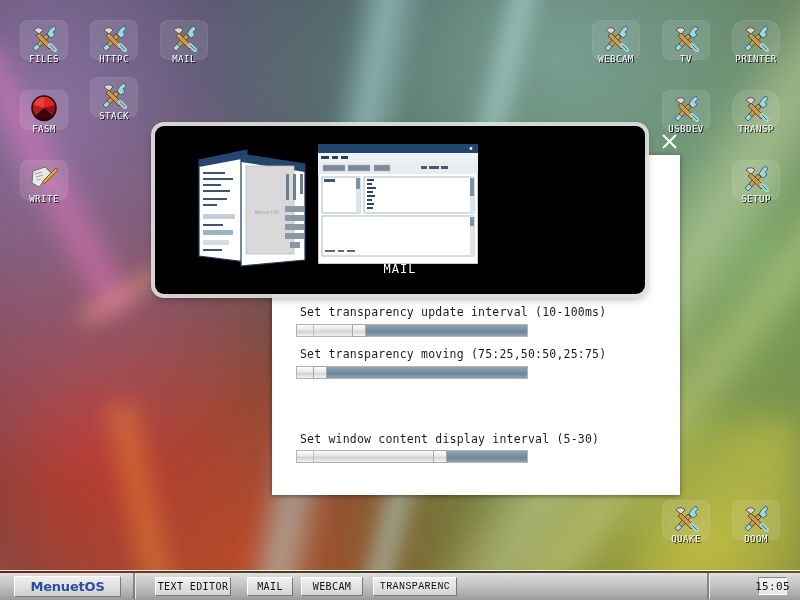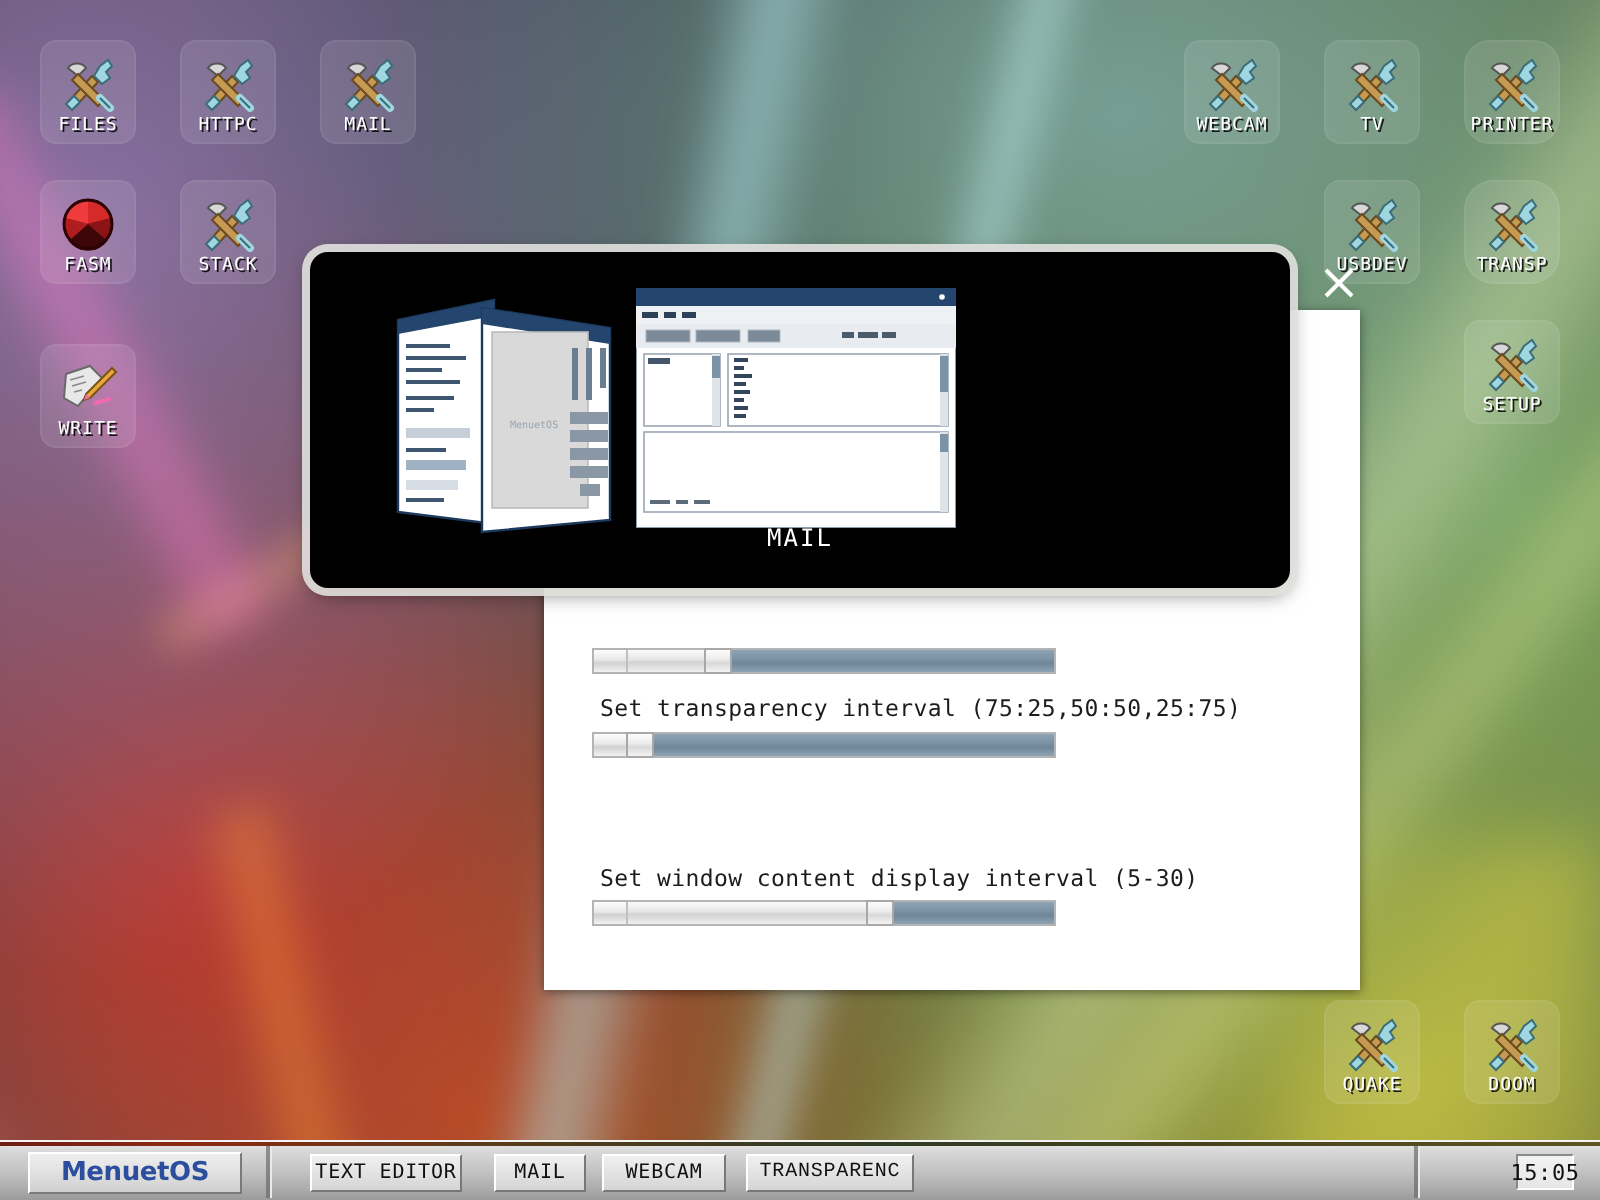--- a/index.html
+++ b/index.html
@@ -90,28 +90,28 @@
   }
   .beam9 {
     left: 640px; top: 420px; width: 160px; height: 230px;
     background: linear-gradient(120deg, rgba(220,205,70,0) 0%, rgba(225,210,65,0.45) 50%, rgba(220,205,70,0) 100%);
     filter: blur(16px);
   }
 
   
   .desk-icon {
     position: absolute;
-    width: 48px; height: 52px;
+    width: 48px; height: 40px;
     border-radius: 8px;
     background: rgba(255,255,255,0.10);
     box-shadow: inset 0 0 0 1px rgba(255,255,255,0.06);
     display: flex;
     flex-direction: column;
     align-items: center;
-    justify-content: center;
+    justify-content: flex-start;
     padding-top: 3px;
     box-sizing: border-box;
     cursor: pointer;
   }
   .desk-icon .glyph {
     width: 30px; height: 30px;
     position: relative;
     display: block;
   }
   .desk-icon .lbl {
@@ -372,35 +372,35 @@
     <circle cx="15" cy="15" r="12" fill="#7e0f12"></circle>
     <path d="M15 15 L3.5 12 A12 12 0 0 1 15 3 Z" fill="#ef3b3b"></path>
     <path d="M15 15 L26.5 12 A12 12 0 0 0 15 3 Z" fill="#d62a2a"></path>
     <path d="M15 15 L5 23 A12 12 0 0 0 25 23 Z" fill="#3d0608"></path>
     <path d="M15 15 L3.5 12 A12 12 0 0 0 6 23 Z" fill="#b01d1f"></path>
     <path d="M15 15 L26.5 12 A12 12 0 0 1 24 23 Z" fill="#8c1416"></path>
     <circle cx="15" cy="15" r="12" fill="none" stroke="#2b0305" stroke-width="1.5"></circle>
   </svg></span>
         <span class="lbl">FASM</span>
       </div>
-      <div class="desk-icon" style="left: 90px; top: 90px;">
+      <div class="desk-icon" style="left: 90px; top: 77px;">
         <span class="glyph"><svg viewBox="0 0 30 30" width="30" height="30">
     <g>
       <path d="M6 23 L17 11 L20 14 L9 26 Z" fill="#c59a53" stroke="#6b4a1e" stroke-width="1"></path>
       <path d="M4 25 L8 21 L11 24 L7 28 Z" fill="#9fd6e0" stroke="#3a6d79" stroke-width="1"></path>
       <path d="M5 7 C7 4 12 4 14 7 L10 11 Z" fill="#d8d8d8" stroke="#555" stroke-width="1"></path>
       <path d="M10 10 L23 23 L20 26 L7 13 Z" fill="#c59a53" stroke="#6b4a1e" stroke-width="1" transform="rotate(0)"></path>
       <path d="M21 6 L25 3 L27 6 L24 9 L26 12 L22 15 L18 11 Z" fill="#9fd6e0" stroke="#3a6d79" stroke-width="1"></path>
       <path d="M21 22 L26 27" stroke="#9fd6e0" stroke-width="4" stroke-linecap="round"></path>
       <path d="M21 22 L26 27" stroke="#3a6d79" stroke-width="1" fill="none"></path>
     </g>
   </svg></span>
         <span class="lbl">STACK</span>
       </div>
-      <div class="desk-icon" style="left: 20px; top: 160px; margin-top: 12px;">
+      <div class="desk-icon" style="left: 20px; top: 160px;">
         <span class="glyph"><svg viewBox="0 0 30 30" width="30" height="30">
     <polygon points="4,8 16,4 22,10 10,24 3,20" fill="#e8e8e8" stroke="#6a6a6a" stroke-width="1"></polygon>
     <g stroke="#8a8a8a" stroke-width="0.8">
       <line x1="6" y1="11" x2="13" y2="9"></line>
               <line x1="7" y1="14" x2="14" y2="12"></line>
       <line x1="8" y1="17" x2="12" y2="16"></line>
     </g>
     <path d="M27 5 L29 7 L16 20 L13 21 L14 18 Z" fill="#e9a63c" stroke="#7a5313" stroke-width="1"></path>
     <path d="M13 21 L14 18 L16 20 Z" fill="#f06ab0"></path>
     <path d="M18 23 C21 21 24 22 26 20" stroke="#f06ab0" stroke-width="2" fill="none"></path>
@@ -516,26 +516,27 @@
       <path d="M21 22 L26 27" stroke="#9fd6e0" stroke-width="4" stroke-linecap="round"></path>
       <path d="M21 22 L26 27" stroke="#3a6d79" stroke-width="1" fill="none"></path>
     </g>
   </svg></span>
         <span class="lbl">DOOM</span>
       </div>
     </div>
 
   <div id="dialog">
     <div id="dlg-body">
+        <div class="dlg-text" style="left: 28px; top: 150px;">Set transparency update interval (10-100ms)</div>
         <div class="slider" style="left: 24px; top: 169px;">
           <div class="leftcap"></div>
           <div class="fill" style="width: 73%;"></div>
           <div class="knob" style="left: calc(27% - 7px);"></div>
         </div>
-        <div class="dlg-text" style="left: 28px; top: 192px;">Set transparency interval (75:25,50:50,25:75)</div>
+        <div class="dlg-text" style="left: 28px; top: 192px;">Set transparency moving (75:25,50:50,25:75)</div>
         <div class="slider" style="left: 24px; top: 211px;">
           <div class="leftcap"></div>
           <div class="fill" style="width: 90%;"></div>
           <div class="knob" style="left: calc(10% - 7px);"></div>
         </div>
         <div class="dlg-text" style="left: 28px; top: 277px;">Set window content display interval (5-30)</div>
         <div class="slider" style="left: 24px; top: 295px;">
           <div class="leftcap"></div>
           <div class="fill" style="width: 38%;"></div>
           <div class="knob" style="left: calc(62% - 7px);"></div>

